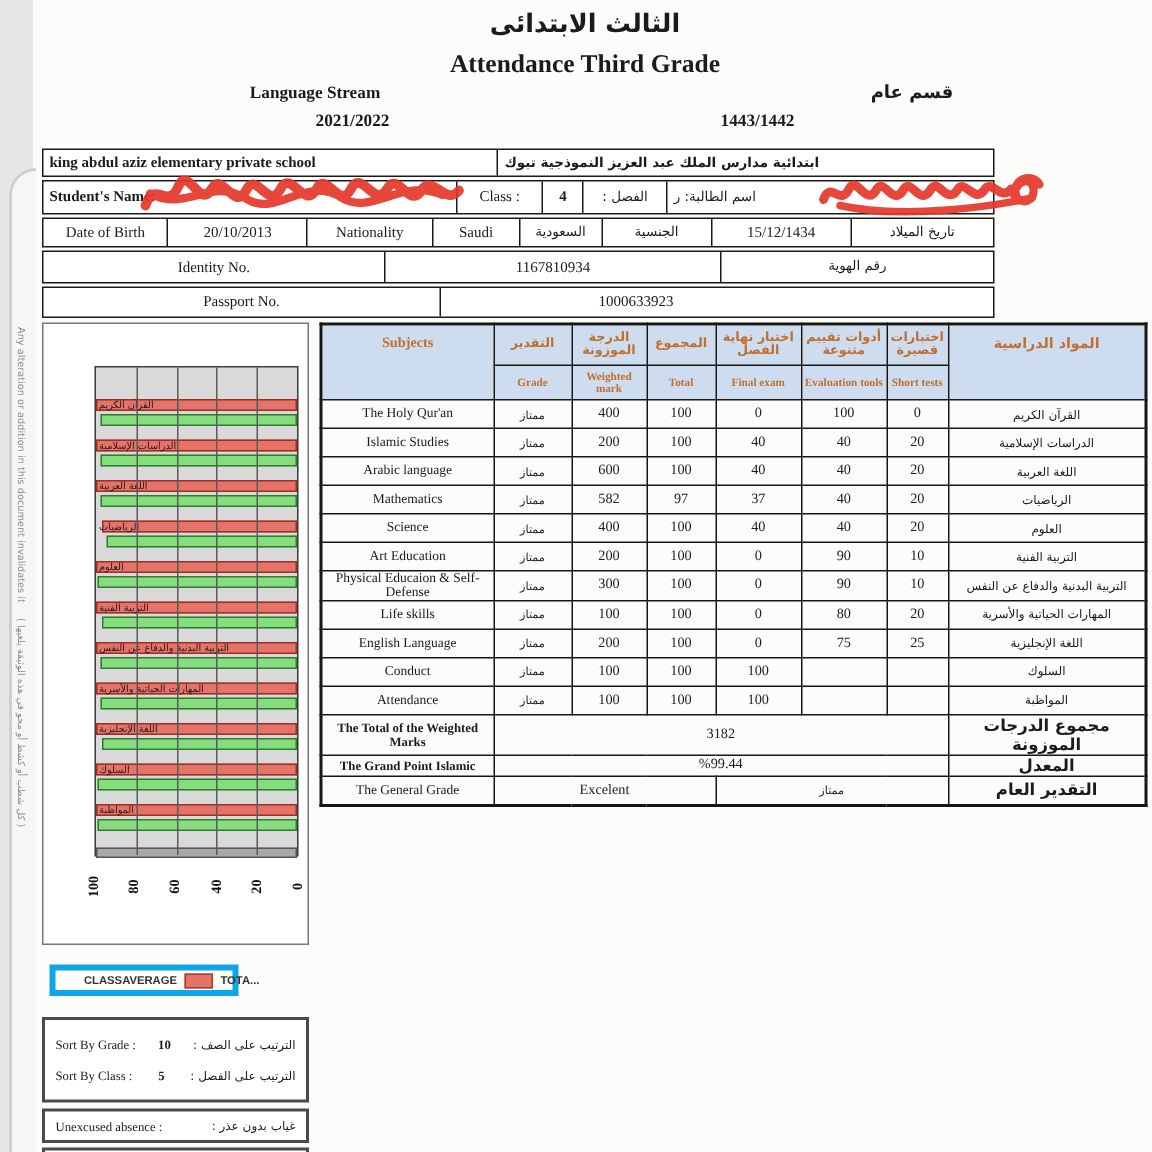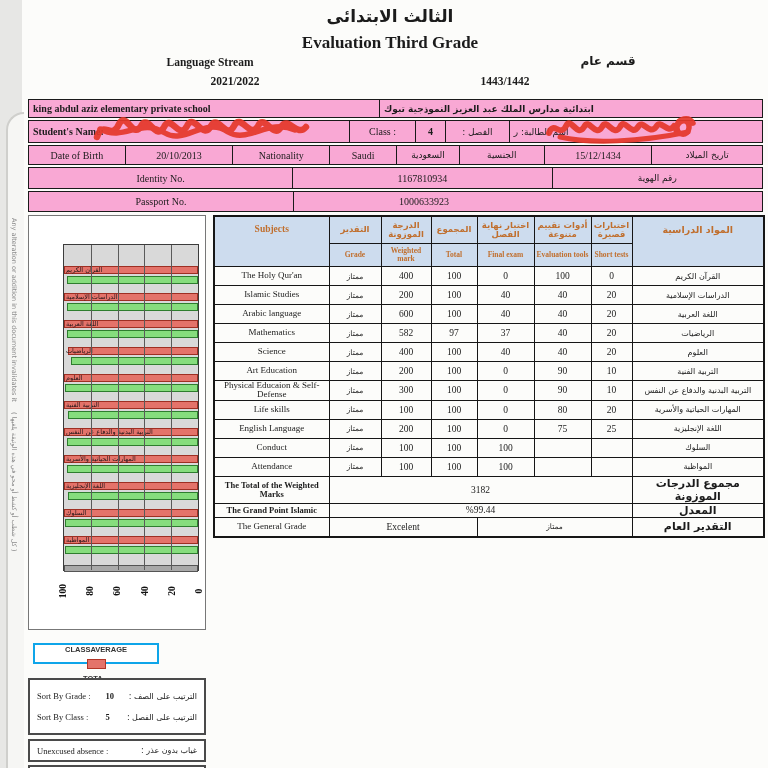--- a/index.html
+++ b/index.html
@@ -10,21 +10,21 @@
        border-left:2px solid #cfcfcc;border-top:2px solid #cfcfcc;border-top-left-radius:18px;background:#f6f6f4;}
   .side-note{position:absolute;left:6px;top:218px;width:15px;height:470px;
        writing-mode:vertical-rl;font-size:6.5px;color:#8c8c8c;font-family:"DejaVu Sans",sans-serif;line-height:14px;}
   .side-note .ar{margin-top:8px;}
   
   .title{position:absolute;left:160px;width:460px;text-align:center;font-weight:bold;}
   .t-ar{top:6px;font-size:17px;font-family:"DejaVu Sans",sans-serif;}
   .t-en{top:33px;font-size:17px;}
   .hmeta{position:absolute;font-weight:bold;font-size:11.5px;text-align:center;}
   
-  .irow{position:absolute;left:28px;width:735px;display:flex;border:1.5px solid #1a1a1a;box-sizing:border-box;background:#f9a8d4;}
+  .irow{position:absolute;left:28px;width:635px;display:flex;border:1.5px solid #1a1a1a;box-sizing:border-box;background:#ffffff;}
   .icell{display:flex;align-items:center;border-right:1.5px solid #1a1a1a;box-sizing:border-box;
          padding:0 4px;font-size:10px;overflow:hidden;white-space:nowrap;}
   .icell:last-child{border-right:none;}
   .c-center{justify-content:center;}
   .c-right{justify-content:flex-end;}
   .ar{font-family:"DejaVu Sans",sans-serif;direction:rtl;}
   .bold{font-weight:bold;}
   .ar-sm{font-size:9px;}
   
   .chart-box{position:absolute;left:28px;top:215px;width:178px;height:415px;background:#fff;
@@ -37,23 +37,23 @@
   .hbar{position:absolute;right:0;height:8px;border:1px solid;box-sizing:border-box;}
   .hbar.red{top:1px;background:#e4736a;border-color:#9e2f23;}
   .hbar.green{top:11px;background:#86dd7d;border-color:#2e7d2e;}
   .bar-label{position:absolute;top:1px;left:2px;z-index:4;font-size:6.5px;line-height:8px;
        color:#26171a;white-space:nowrap;font-family:"DejaVu Sans",sans-serif;}
   .grey-strip{position:relative;height:7px;margin-top:3px;background:#a9a9a9;border:1px solid #555;box-sizing:border-box;}
   #chart-ticks{position:absolute;left:34px;top:358px;width:136px;height:46px;}
   .tick-label{position:absolute;top:12px;transform:translateX(-50%) rotate(-90deg);
        font-size:9.5px;font-weight:bold;color:#111;}
   
-  .legend-box{position:absolute;left:33px;top:643px;width:126px;height:21px;border:2px solid #0ea5e9;
+  .legend-box{position:absolute;left:33px;top:643px;width:126px;height:21px;border:4px solid #0ea5e9;
        box-sizing:border-box;display:flex;align-items:center;gap:5px;padding:0 19px;background:#fff;
-       font-family:"Liberation Sans",sans-serif;font-size:7.5px;font-weight:bold;color:#333;flex-direction:column;}
+       font-family:"Liberation Sans",sans-serif;font-size:7.5px;font-weight:bold;color:#333;}
   .swatch-red{width:17px;height:8px;background:#e4736a;border:1px solid #b23527;flex:none;}
   
   .gtable{position:absolute;left:213px;top:215px;width:550px;border-collapse:collapse;table-layout:fixed;}
   .gtable td,.gtable th{border:1px solid #161616;padding:0 1px;text-align:center;overflow:hidden;}
   .gtable{border:2px solid #161616;}
   .gtable thead th{background:#cddcee;color:#c06f2e;font-weight:bold;}
   .h-ar{font-size:8.5px;height:26px;font-family:"DejaVu Sans",sans-serif;line-height:1.1;}
   .h-en{font-size:7.5px;height:22px;line-height:1.05;}
   .h-span{vertical-align:top;padding-top:7px !important;font-size:9.5px;}
   .cell-en{font-size:9px;height:18px;line-height:1.05;}
@@ -82,21 +82,21 @@
 <div id="app">
   <div class="doc"></div>
   <div class="corner-curve"></div>
 
   <div class="side-note">
     <span>Any alteration or addition in this document invalidates it</span>
     <span class="ar">( كل شطب أو كشط أو محو في هذه الوثيقة يلغيها )</span>
   </div>
 
   <div class="title t-ar">الثالث الابتدائى</div>
-  <div class="title t-en">Evaluation Third Grade</div>
+  <div class="title t-en">Attendance Third Grade</div>
   <div class="hmeta" style="top:56px;left:150px;width:120px;">Language Stream</div>
   <div class="hmeta ar" style="top:54px;left:558px;width:100px;font-size:12px;">قسم عام</div>
   <div class="hmeta" style="top:75px;left:180px;width:110px;">2021/2022</div>
   <div class="hmeta" style="top:75px;left:450px;width:110px;">1443/1442</div>
 
   <div class="irow" style="top:99px;height:19px;">
     <div class="icell bold" style="width:352px;">king abdul aziz elementary private school</div>
     <div class="icell c-right ar ar-sm bold" style="width:383px;">ابتدائية مدارس الملك عبد العزيز النموذجية تبوك</div>
   </div>
 

